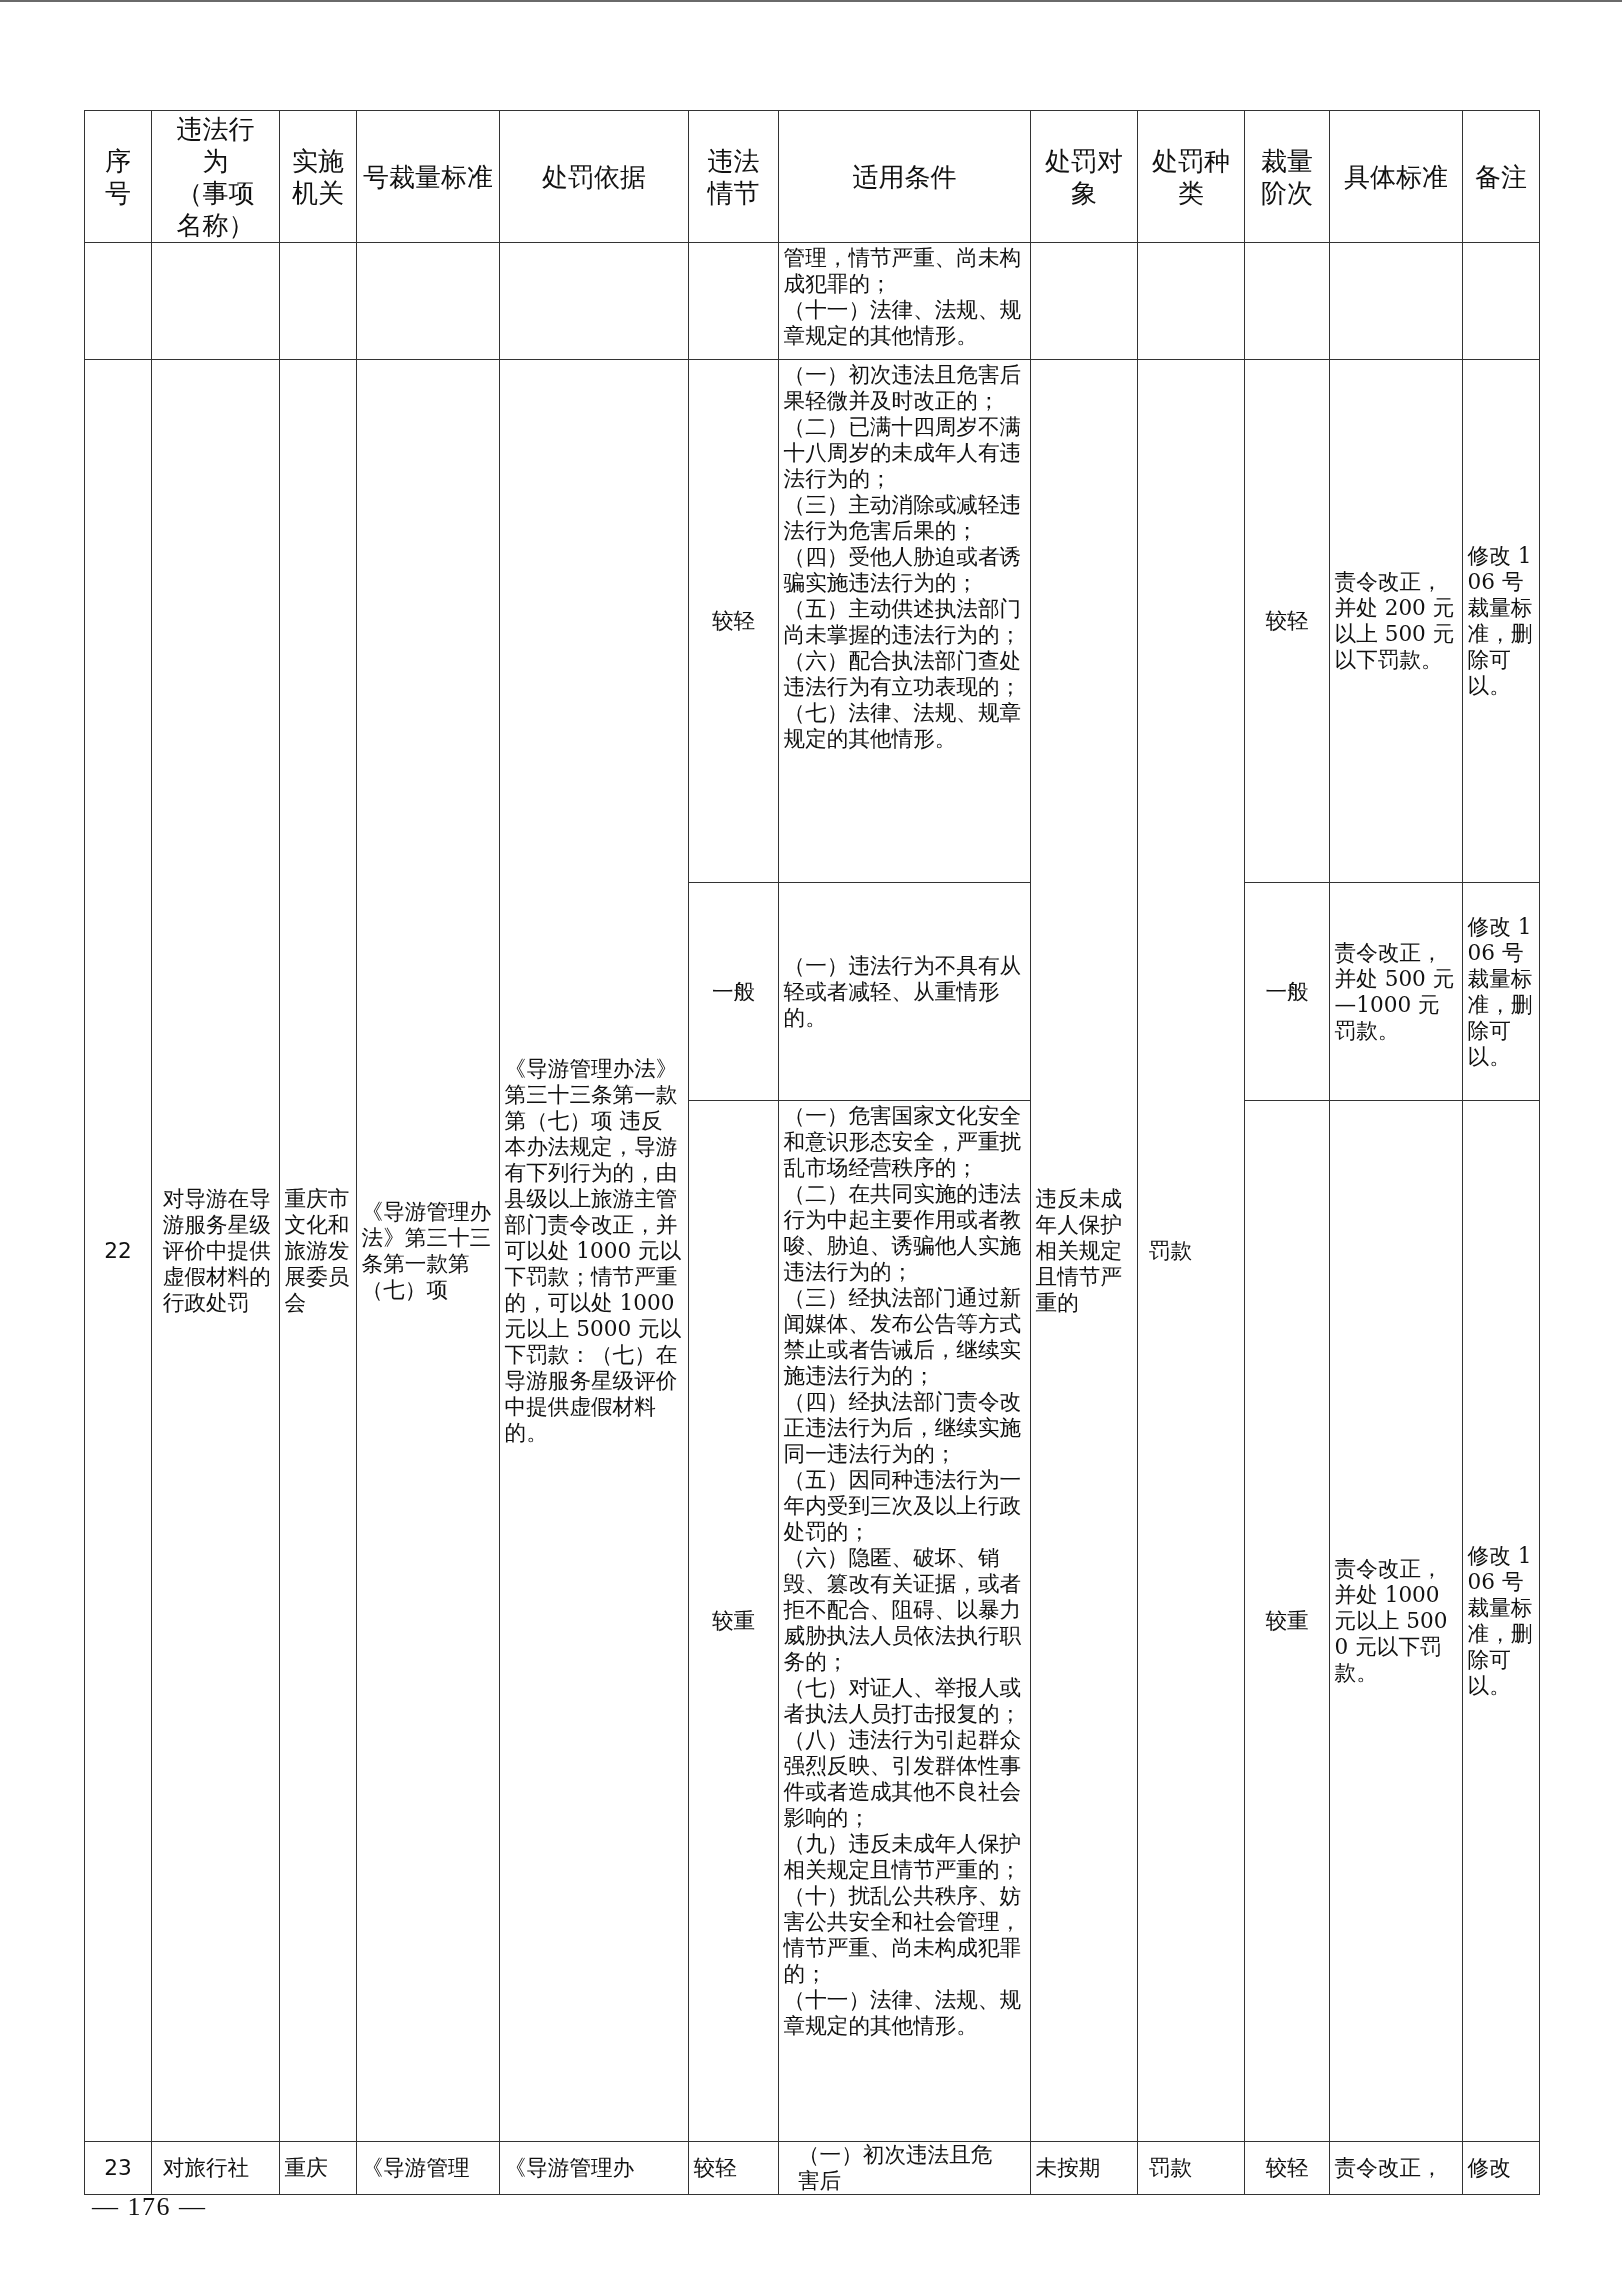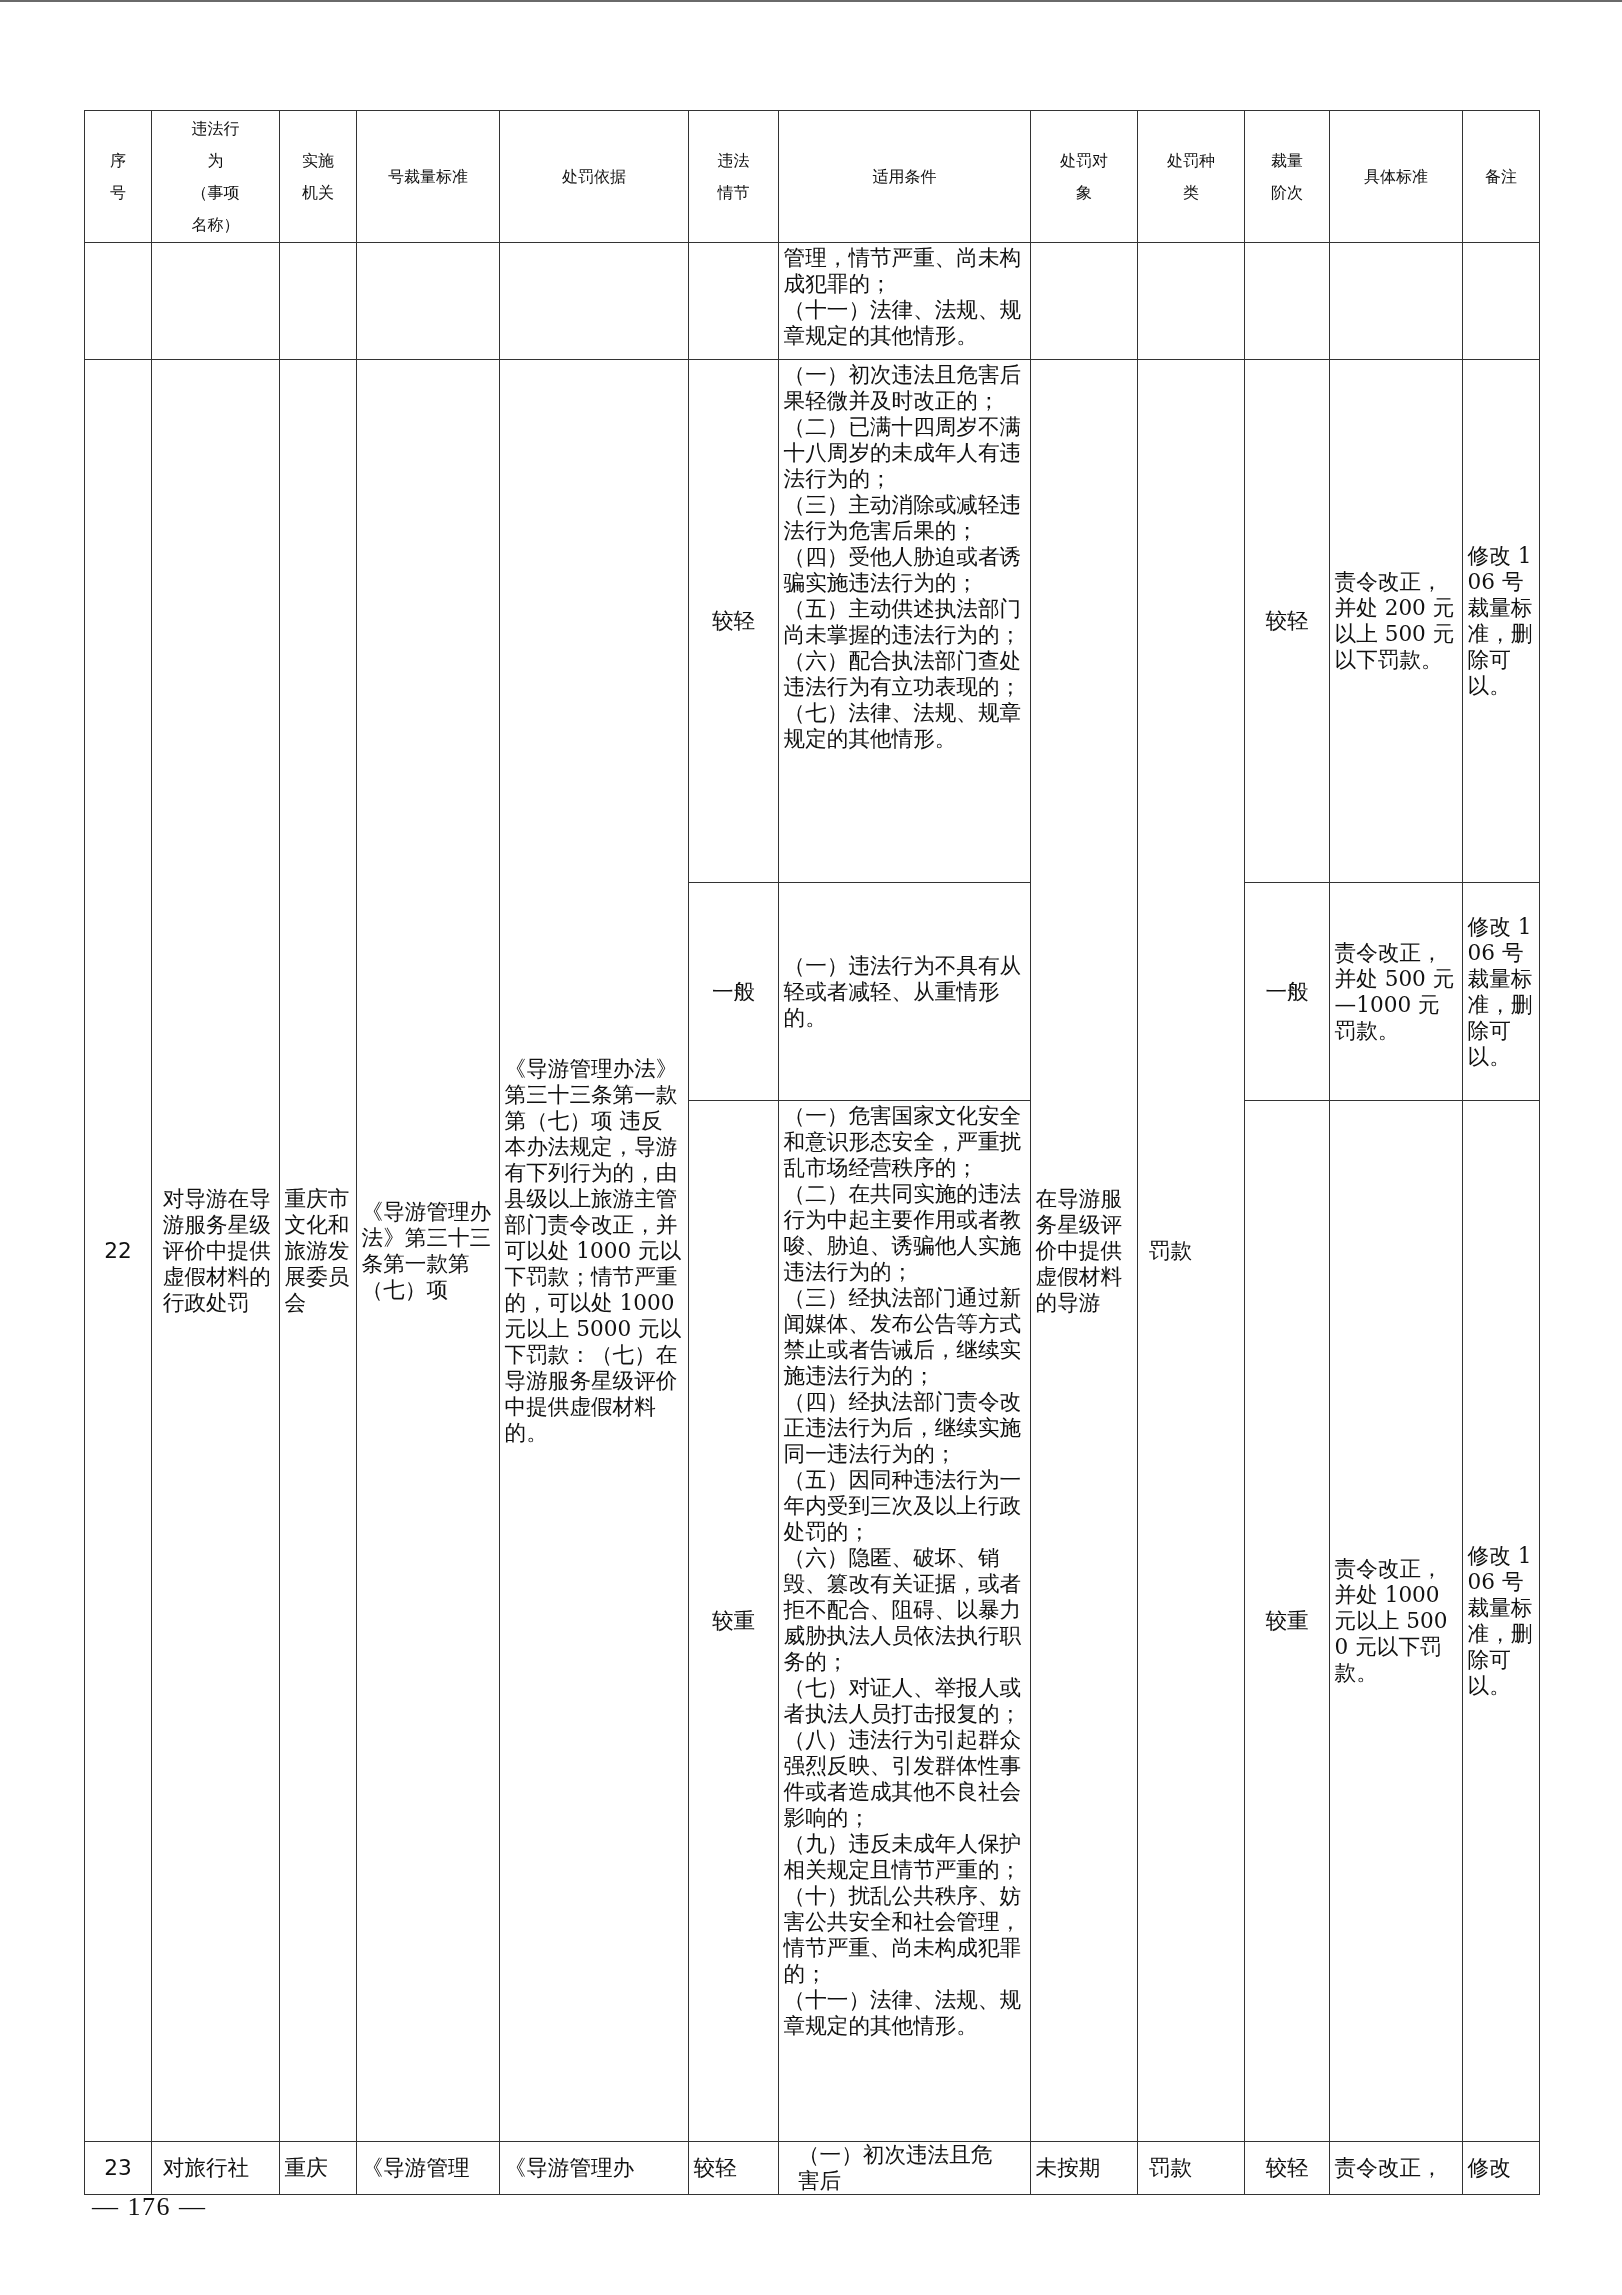--- a/index.html
+++ b/index.html
@@ -17,21 +17,21 @@
     width: 1456px;
   }
   table.grid td, table.grid th {
     border: 1.5px solid #333;
     padding: 1.5px 4.6px;
     font-size: 21.6px; line-height: 26px;
     font-weight: normal;
     vertical-align: middle;
     word-break: break-all;
   }
-  table.grid th { font-size: 16px; line-height: 32px; text-align: center; }
+  table.grid th { font-size: 26px; line-height: 32px; text-align: center; }
   .c { text-align: center; }
   .l { text-align: left; }
   .cond { font-size: 21.6px; line-height: 29px; text-align: left; vertical-align: top !important; padding: 0 3.1px; }
   .seq { font-family: "DejaVu Sans", "Liberation Sans", sans-serif; font-size: 23px; margin-left: 18px; }
   .block { white-space: pre-line; }
   .footer {
     position: absolute; left: 92px; top: 2192px;
     font-size: 26px; font-family: "Liberation Serif", "DejaVu Serif", serif;
     letter-spacing: 1.5px;
   }
@@ -106,21 +106,21 @@
     <td rowspan="3" class="l">《导游管理办法》第三十三条第一款第（七）项</td>
     <td rowspan="3" class="l">《导游管理办法》第三十三条第一款第（七）项 违反本办法规定，导游有下列行为的，由县级以上旅游主管部门责令改正，并可以处 1000 元以下罚款；情节严重的，可以处 1000 元以上 5000 元以下罚款：（七）在导游服务星级评价中提供虚假材料的。</td>
     <td class="c">较轻</td>
     <td class="cond block">（一）初次违法且危害后果轻微并及时改正的；
 （二）已满十四周岁不满十八周岁的未成年人有违法行为的；
 （三）主动消除或减轻违法行为危害后果的；
 （四）受他人胁迫或者诱骗实施违法行为的；
 （五）主动供述执法部门尚未掌握的违法行为的；
 （六）配合执法部门查处违法行为有立功表现的；
 （七）法律、法规、规章规定的其他情形。</td>
-    <td rowspan="3" class="l">在导游服务星级评价中提供虚假材料的导游</td>
+    <td rowspan="3" class="l">违反未成年人保护相关规定且情节严重的</td>
     <td rowspan="3" class="l" style="padding-left:10.8px">罚款</td>
     <td class="c">较轻</td>
     <td class="l">责令改正，并处 200 元以上 500 元以下罚款。</td>
     <td class="l">修改 106 号裁量标准，删除可以。</td>
   </tr>
 
   <tr style="height:218px">
     <td class="c">一般</td>
     <td class="l">（一）违法行为不具有从轻或者减轻、从重情形的。</td>
     <td class="c">一般</td>

